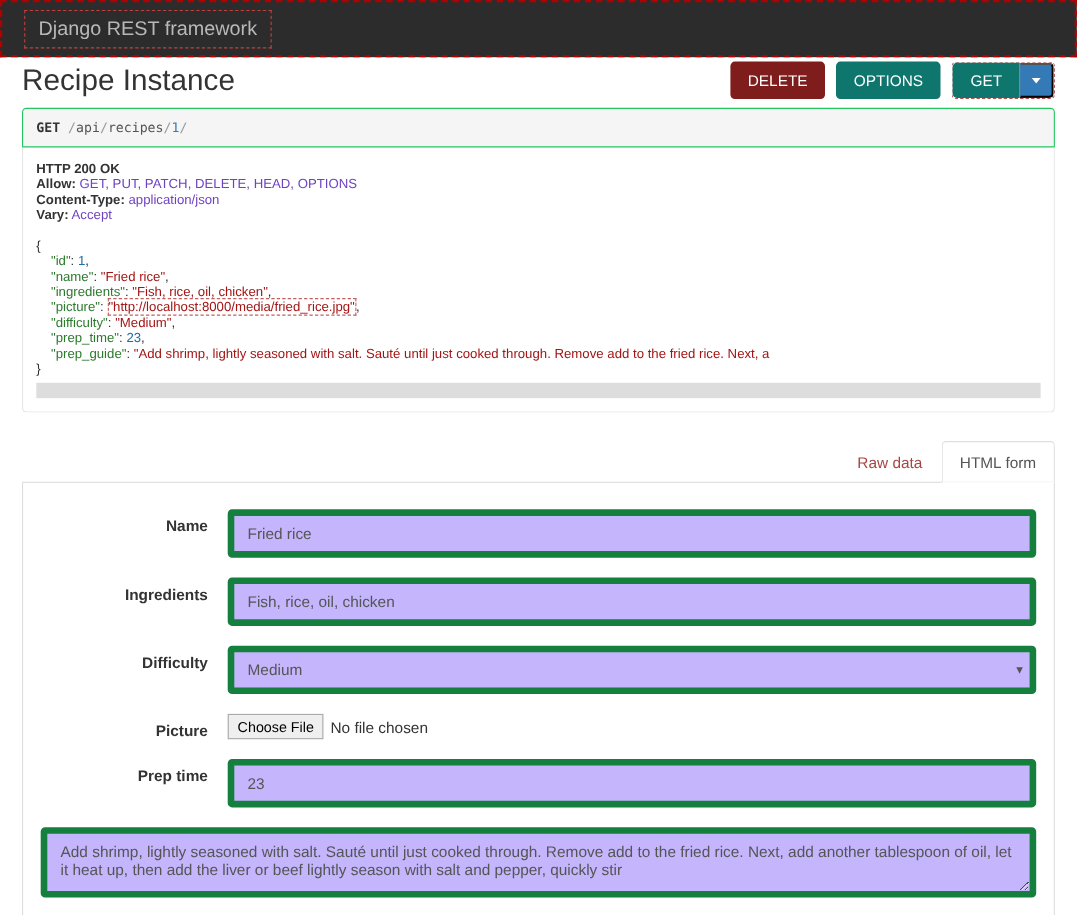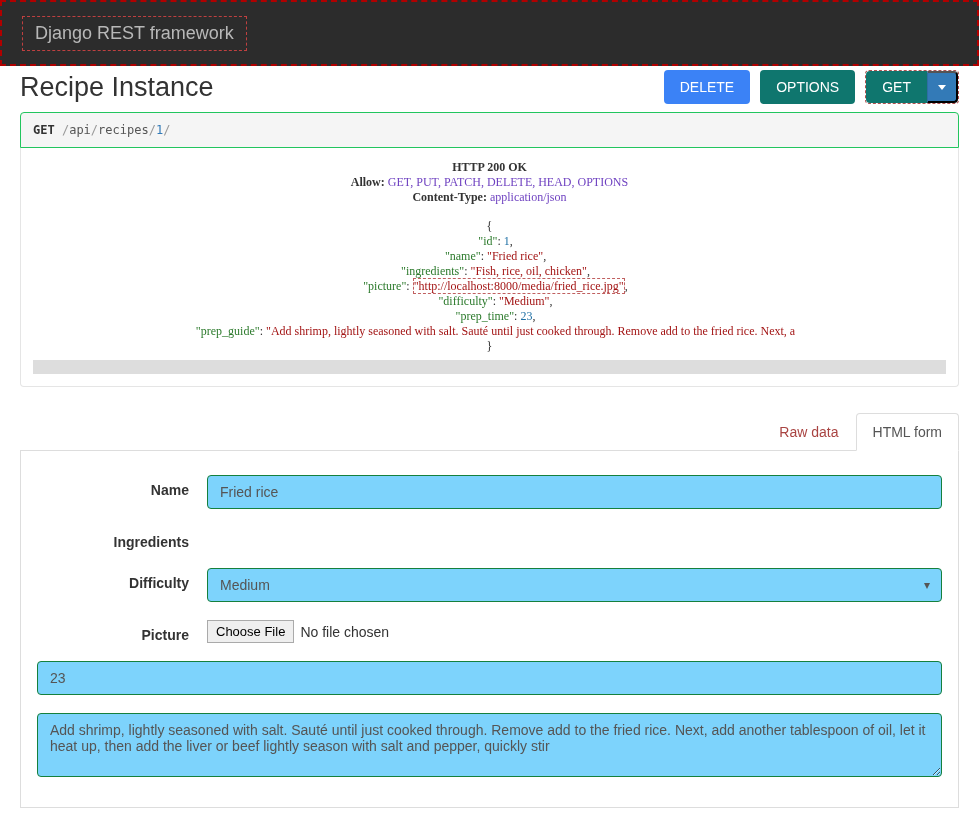--- a/index.html
+++ b/index.html
@@ -4,21 +4,21 @@
 <style>
 * { box-sizing: border-box; margin: 0; padding: 0; }
 body {
   font-family: -apple-system, BlinkMacSystemFont, "Segoe UI", Helvetica, Arial, sans-serif;
   font-size: 14px;
   color: #333;
   background: #fff;
 }
 .navbar {
   background: #2c2c2c;
-  height: 66px;
+  height: 52px;
   display: flex;
   align-items: center;
   padding: 0 20px;
   border: 2px dashed #b00000;
 }
 .navbar-brand-box {
   border: 1px dashed #c04040;
   padding: 6px 12px;
 }
 .navbar-brand {
@@ -40,21 +40,21 @@
 .btn-group { display: flex; gap: 10px; }
 .btn {
   border: none;
   border-radius: 4px;
   padding: 8px 16px;
   font-size: 14px;
   cursor: pointer;
   color: #fff;
   font-weight: 400;
 }
-.btn-danger { background: #3b82f6; }
+.btn-danger { background: #7f1d1d; }
 .btn-primary { background: #0f766e; }
 .btn-get-group {
   display: flex;
   border: 1px dashed #b05050;
   border-radius: 4px;
   overflow: visible;
 }
 .btn-get { border-radius: 4px 0 0 4px; }
 .btn-caret {
   background: #337ab7;
@@ -81,25 +81,24 @@
   color: #555;
 }
 .req-box .method { font-weight: bold; color: #333; }
 .req-box .slash { color: #999; }
 .req-box .idnum { color: #337ab7; }
 .resp-box {
   border: 1px solid #e5e5e5;
   border-top: none;
   border-radius: 0 0 4px 4px;
   padding: 12px;
-  font-family: Liberation Serif, serif;
+  font-family: Liberation Sans, sans-serif;
   font-size: 12px;
   overflow-x: auto;
   white-space: nowrap;
-  text-align: center;
 }
 .resp-box .hdr { color: #333; }
 .resp-box .hdrkey { font-weight: bold; }
 .resp-box .hval { color: #6f42c1; }
 .resp-box .json { margin-top: 14px; white-space: pre; color: #333; }
 .jkey { color: #2c7a2c; }
 .jstr { color: #a31515; }
 .jnum { color: #1c6ea4; }
 .jpun { color: #333; }
 .jlink { color: #a31515; border: 1px dashed #c06060; }
@@ -140,26 +139,26 @@
 .form-label {
   width: 170px;
   text-align: right;
   padding-right: 18px;
   font-weight: 700;
   color: #333;
   padding-top: 7px;
 }
 .form-control {
   flex: 1;
-  border: 1px solid #15803d;
+  border: 6px solid #15803d;
   border-radius: 4px;
   padding: 8px 12px;
   font-size: 14px;
   color: #555;
-  background: #7dd3fc;
+  background: #c4b5fd;
 }
 .form-control-file {
   flex: 1;
   padding: 0;
   border: none;
   display: flex;
   align-items: center;
   gap: 6px;
 }
 .choose-file-btn {
@@ -220,20 +219,21 @@
 
   <div class="req-box">
     <span class="method">GET</span>
     <span class="slash"> /</span><span>api</span><span class="slash">/</span><span>recipes</span><span class="slash">/</span><span class="idnum">1</span><span class="slash">/</span>
   </div>
 
   <div class="resp-box">
     <div class="hdr hdrkey">HTTP 200 OK</div>
     <div class="hdr"><span class="hdrkey">Allow:</span> <span class="hval">GET, PUT, PATCH, DELETE, HEAD, OPTIONS</span></div>
     <div class="hdr"><span class="hdrkey">Content-Type:</span> <span class="hval">application/json</span></div>
+    <div class="hdr"><span class="hdrkey">Vary:</span> <span class="hval">Accept</span></div>
     <div class="json"><span class="jpun">{</span>
     <span class="jkey">"id"</span><span class="jpun">: </span><span class="jnum">1</span><span class="jpun">,</span>
     <span class="jkey">"name"</span><span class="jpun">: </span><span class="jstr">"Fried rice"</span><span class="jpun">,</span>
     <span class="jkey">"ingredients"</span><span class="jpun">: </span><span class="jstr">"Fish, rice, oil, chicken"</span><span class="jpun">,</span>
     <span class="jkey">"picture"</span><span class="jpun">: </span><span class="jlink">"http://localhost:8000/media/fried_rice.jpg"</span><span class="jpun">,</span>
     <span class="jkey">"difficulty"</span><span class="jpun">: </span><span class="jstr">"Medium"</span><span class="jpun">,</span>
     <span class="jkey">"prep_time"</span><span class="jpun">: </span><span class="jnum">23</span><span class="jpun">,</span>
     <span class="jkey">"prep_guide"</span><span class="jpun">: </span><span class="jstr">"Add shrimp, lightly seasoned with salt. Sauté until just cooked through. Remove add to the fried rice. Next, a</span>
 <span class="jpun">}</span></div>
     <div class="scroll-hint"></div>
@@ -246,40 +246,42 @@
 
   <div class="form-panel">
 
     <div class="form-row">
       <label class="form-label">Name</label>
       <input class="form-control" type="text" value="Fried rice" style="">
     </div>
 
     <div class="form-row">
       <label class="form-label">Ingredients</label>
+      <input class="form-control" type="text" value="Fish, rice, oil, chicken" style="">
     </div>
 
     <div class="form-row">
       <label class="form-label">Difficulty</label>
       <div class="select-wrap">
         <select class="form-control">
           <option>Medium</option>
         </select>
       </div>
     </div>
 
     <div class="form-row">
       <label class="form-label">Picture</label>
       <div class="form-control-file">
         <button class="choose-file-btn">Choose File</button>
         <span class="no-file">No file chosen</span>
       </div>
     </div>
 
     <div class="form-row">
+      <label class="form-label">Prep time</label>
       <input class="form-control" type="text" value="23" style="">
     </div>
 
     <div class="form-row">
       <textarea class="form-control" style="">Add shrimp, lightly seasoned with salt. Sauté until just cooked through. Remove add to the fried rice. Next, add another tablespoon of oil, let it heat up, then add the liver or beef lightly season with salt and pepper, quickly stir</textarea>
     </div>
 
   </div>
 
 </div>

